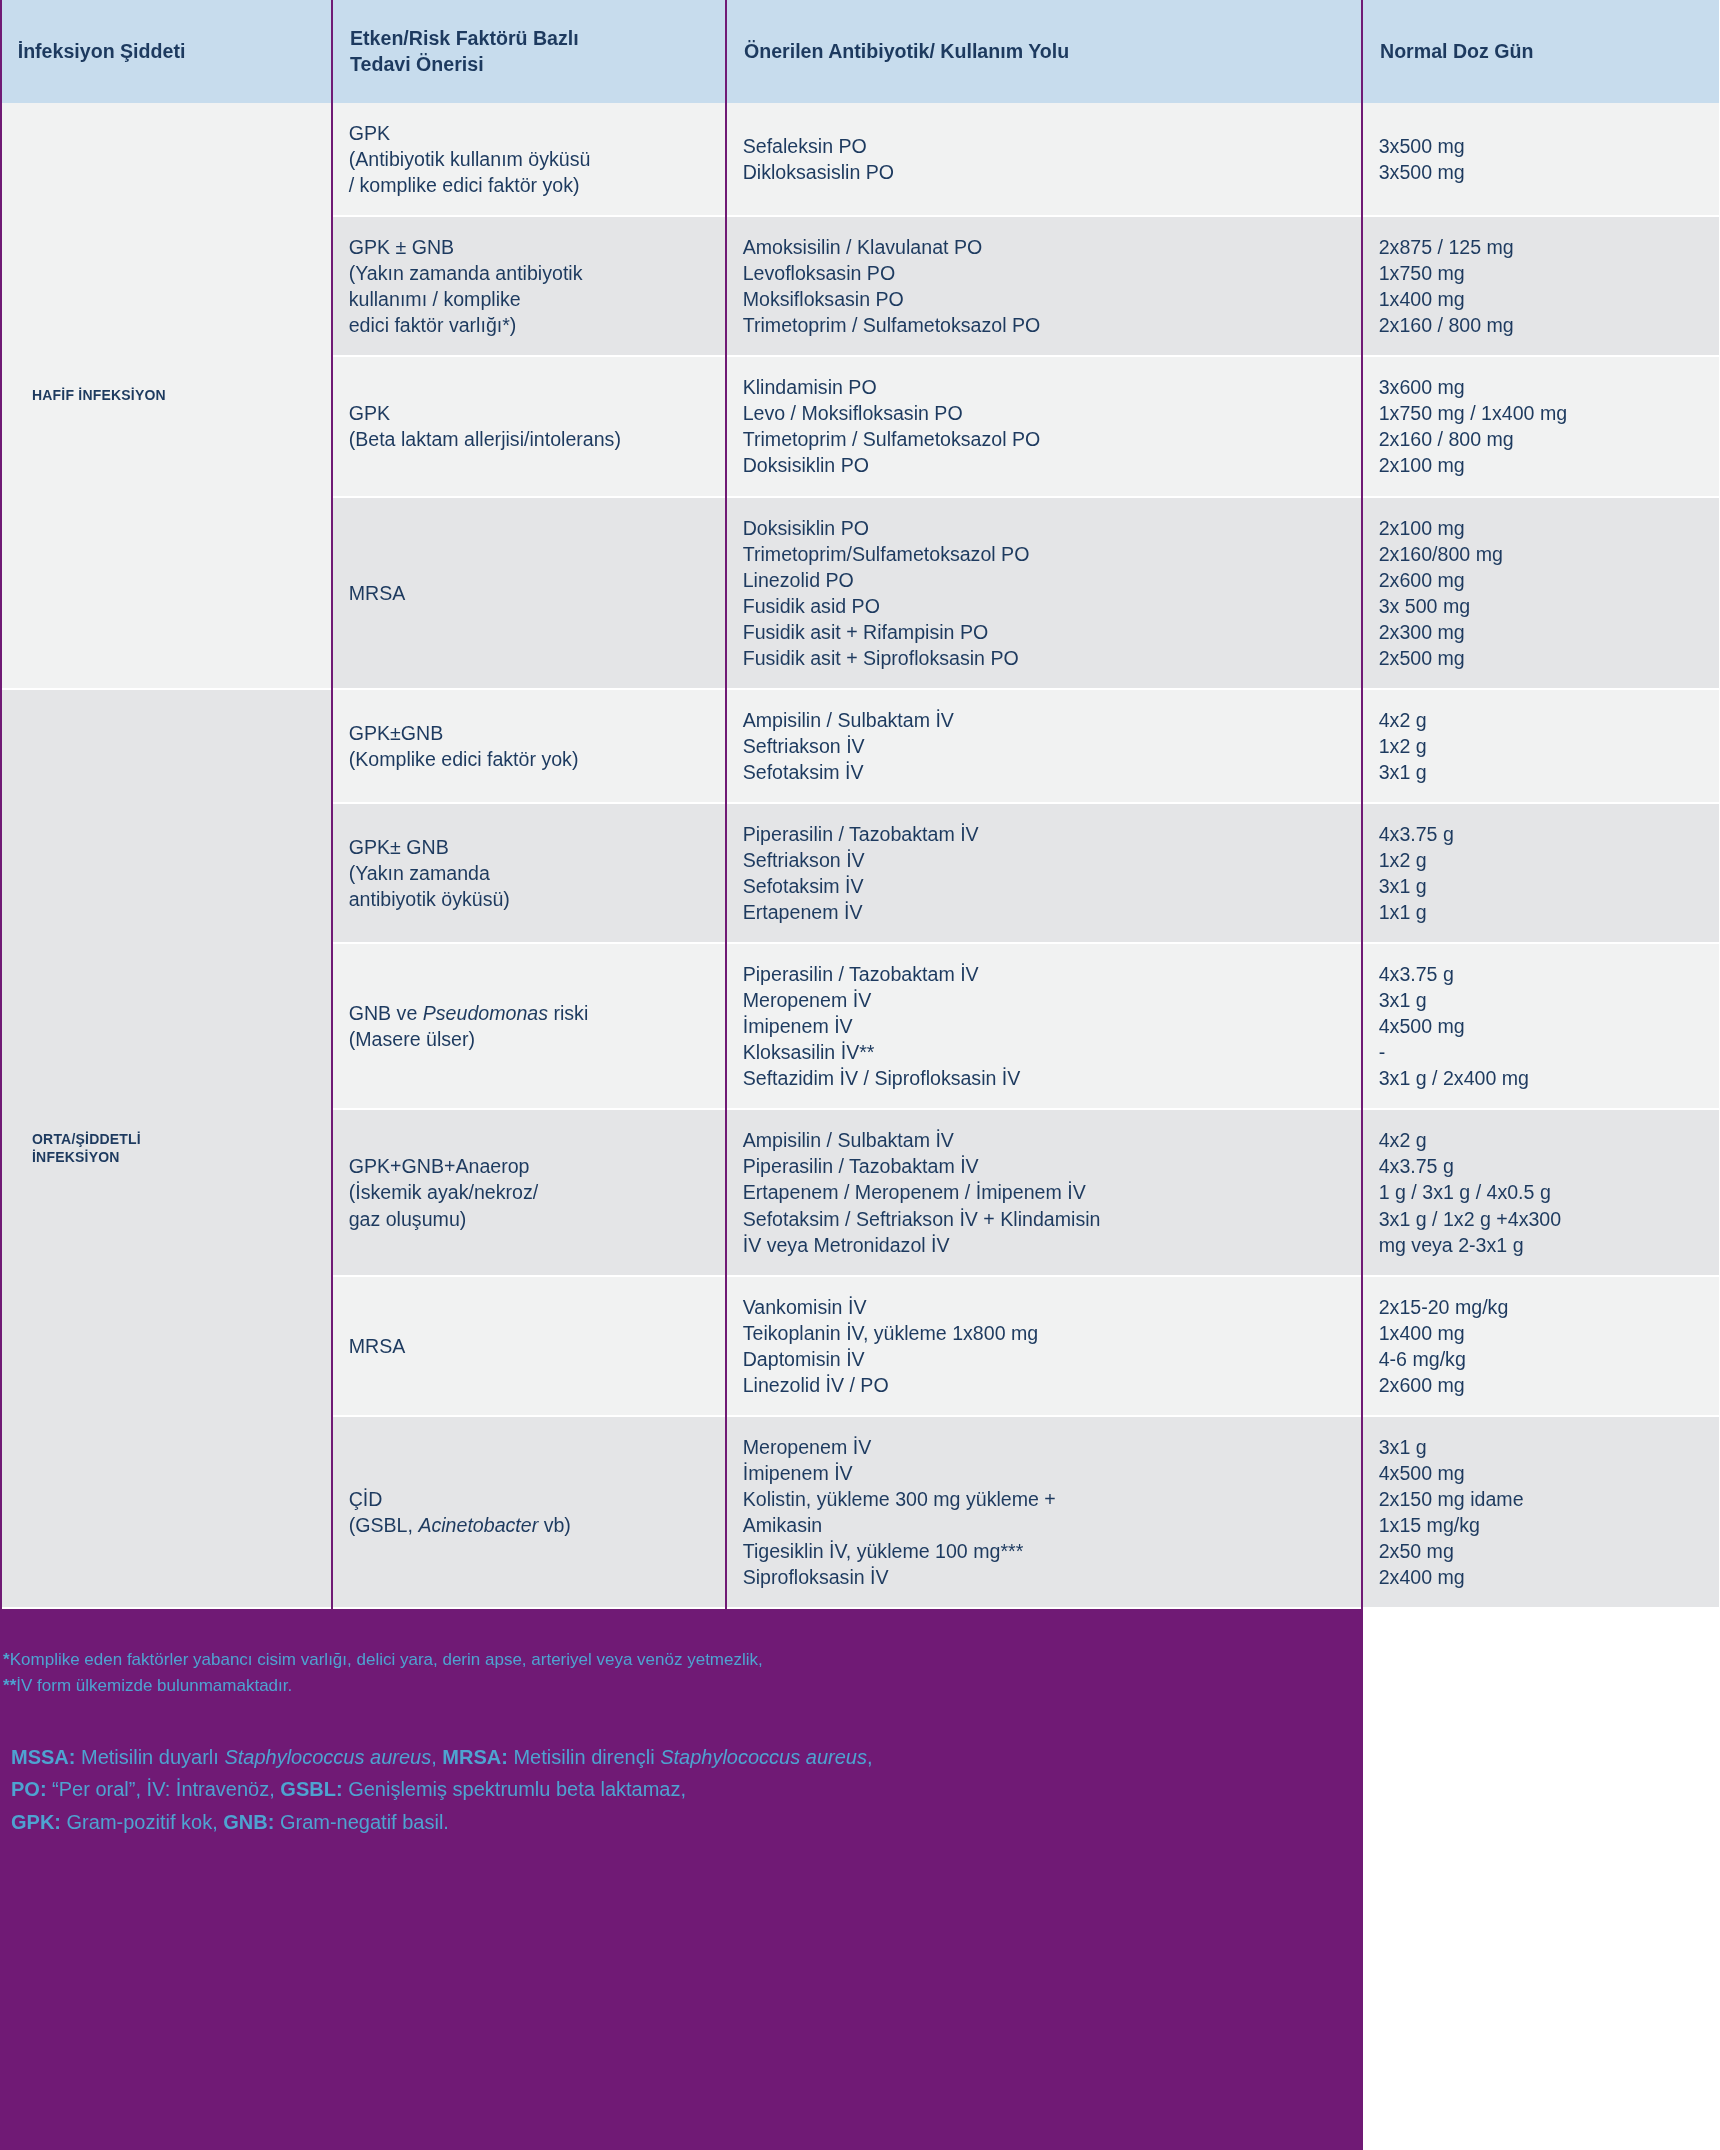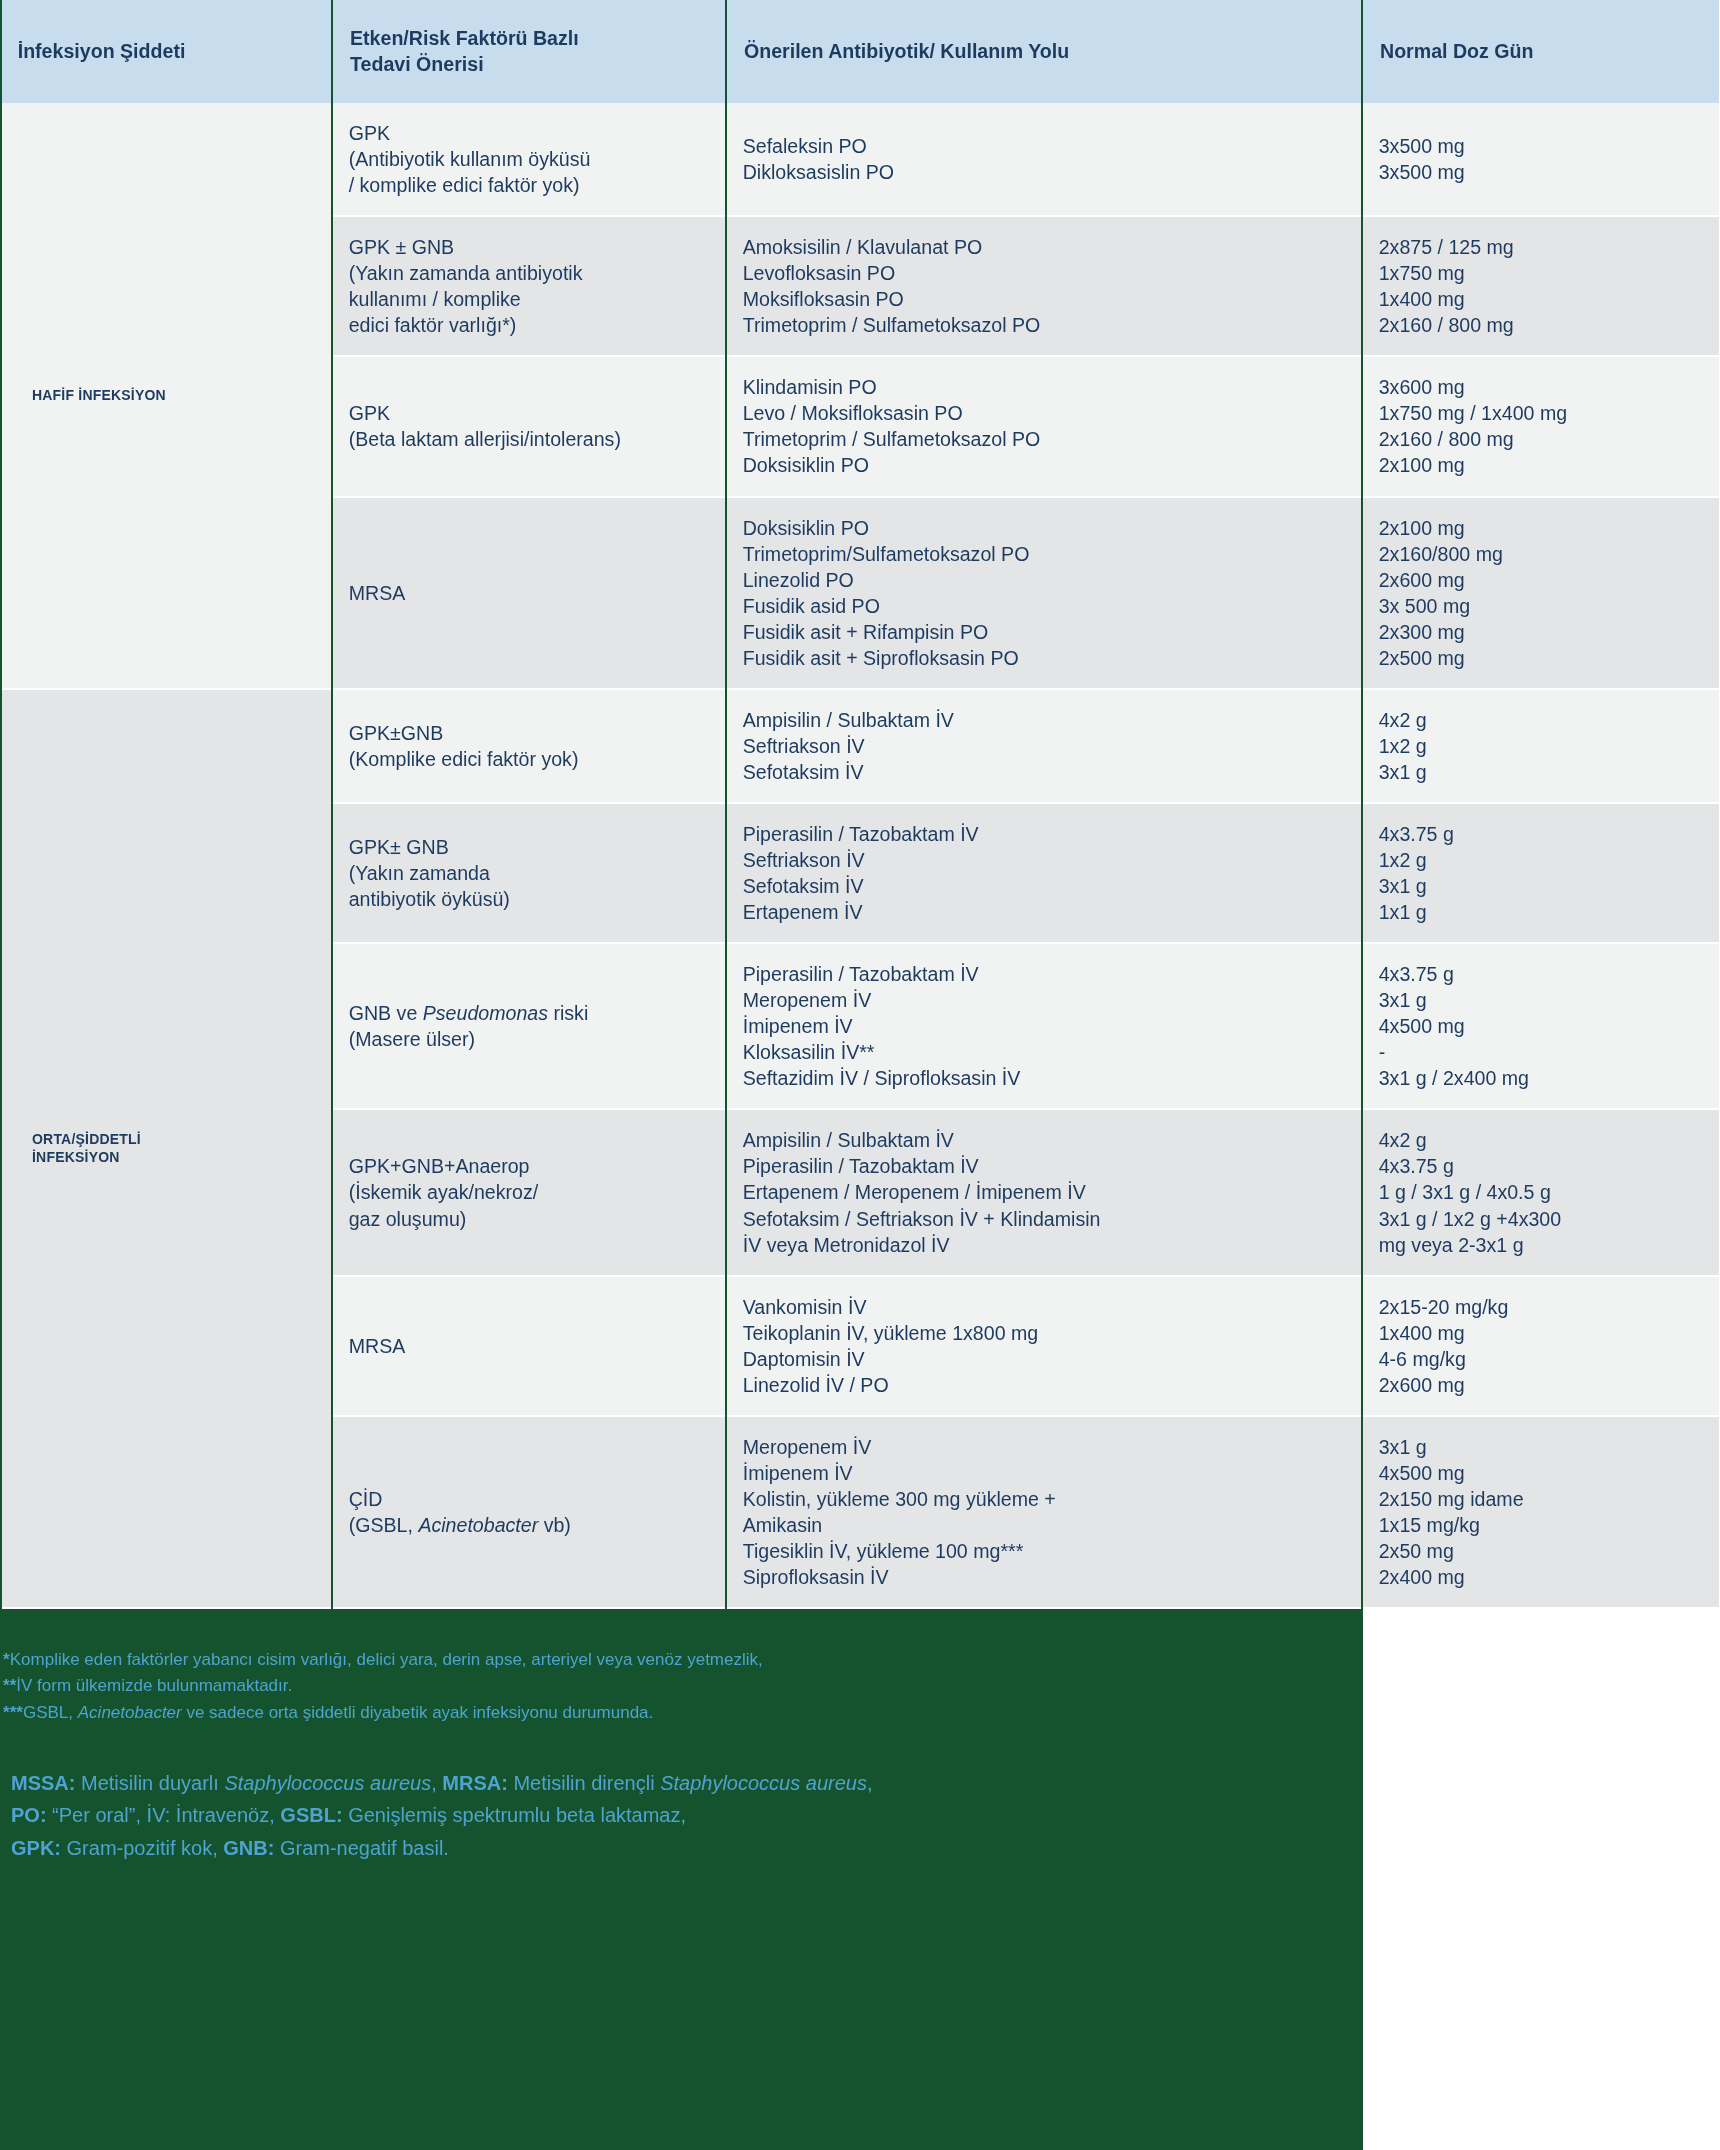--- a/index.html
+++ b/index.html
@@ -6,21 +6,21 @@
   html, body {
     width: 1721px;
     background: #ffffff;
     font-family: "Liberation Sans", sans-serif;
   }
   body { padding: 0; }
 
   .sheet {
     width: 1363px;
     min-height: 2151px;
-    background: #14532d;
+    background: #701a75;
     position: relative;
   }
 
   table.dfi {
     border-collapse: separate;
     border-spacing: 2.3px 0;
     width: 1721px;
     table-layout: fixed;
   }
 
@@ -394,21 +394,20 @@
               <span>2x400 mg</span>
             </div>
           </td>
         </tr>
       </tbody>
   </table>
 
   <div class="notes">
     <p><b class="star">*</b>Komplike eden faktörler yabancı cisim varlığı, delici yara, derin apse, arteriyel veya venöz yetmezlik,</p>
     <p><b class="star">**</b>İV form ülkemizde bulunmamaktadır.</p>
-    <p><b class="star">***</b>GSBL, <i>Acinetobacter</i> ve sadece orta şiddetli diyabetik ayak infeksiyonu durumunda.</p>
   </div>
 
   <div class="abbrev">
     <p><b>MSSA:</b> Metisilin duyarlı <i>Staphylococcus aureus</i>, <b>MRSA:</b> Metisilin dirençli <i>Staphylococcus aureus</i>,</p>
     <p><b>PO:</b> “Per oral”, İV: İntravenöz, <b>GSBL:</b> Genişlemiş spektrumlu beta laktamaz,</p>
     <p><b>GPK:</b> Gram-pozitif kok, <b>GNB:</b> Gram-negatif basil.</p>
   </div>
 
 </div>
 

